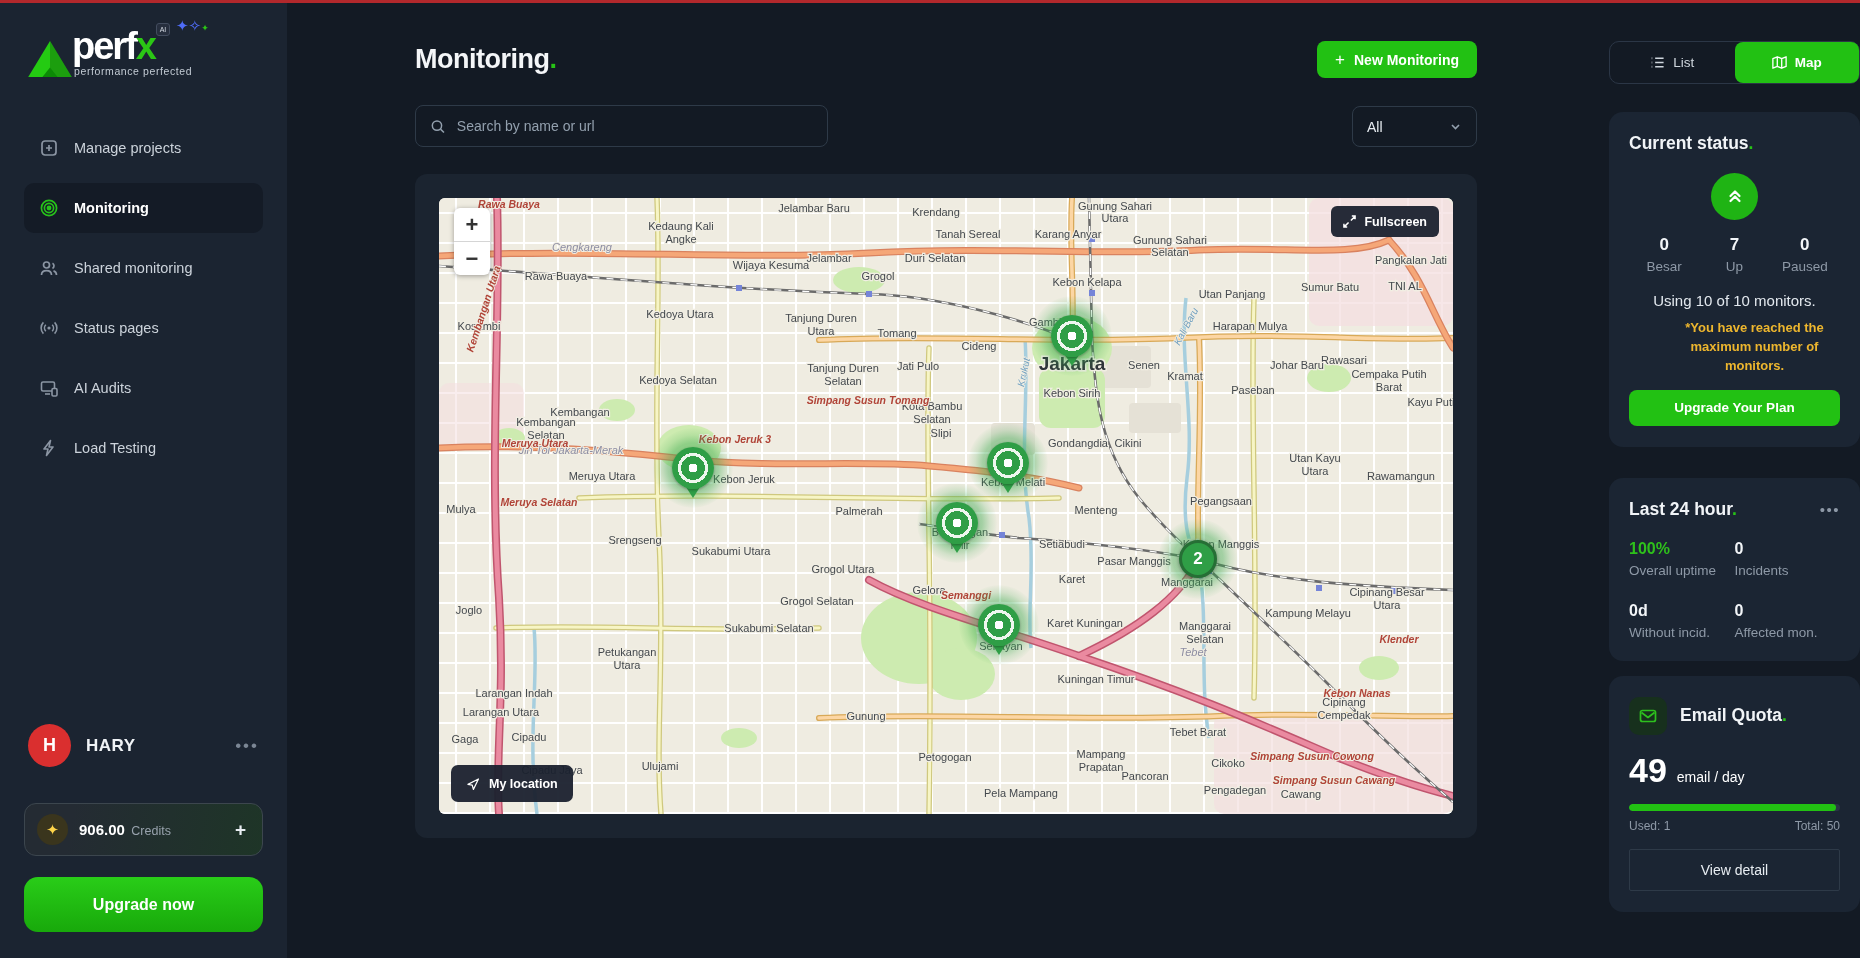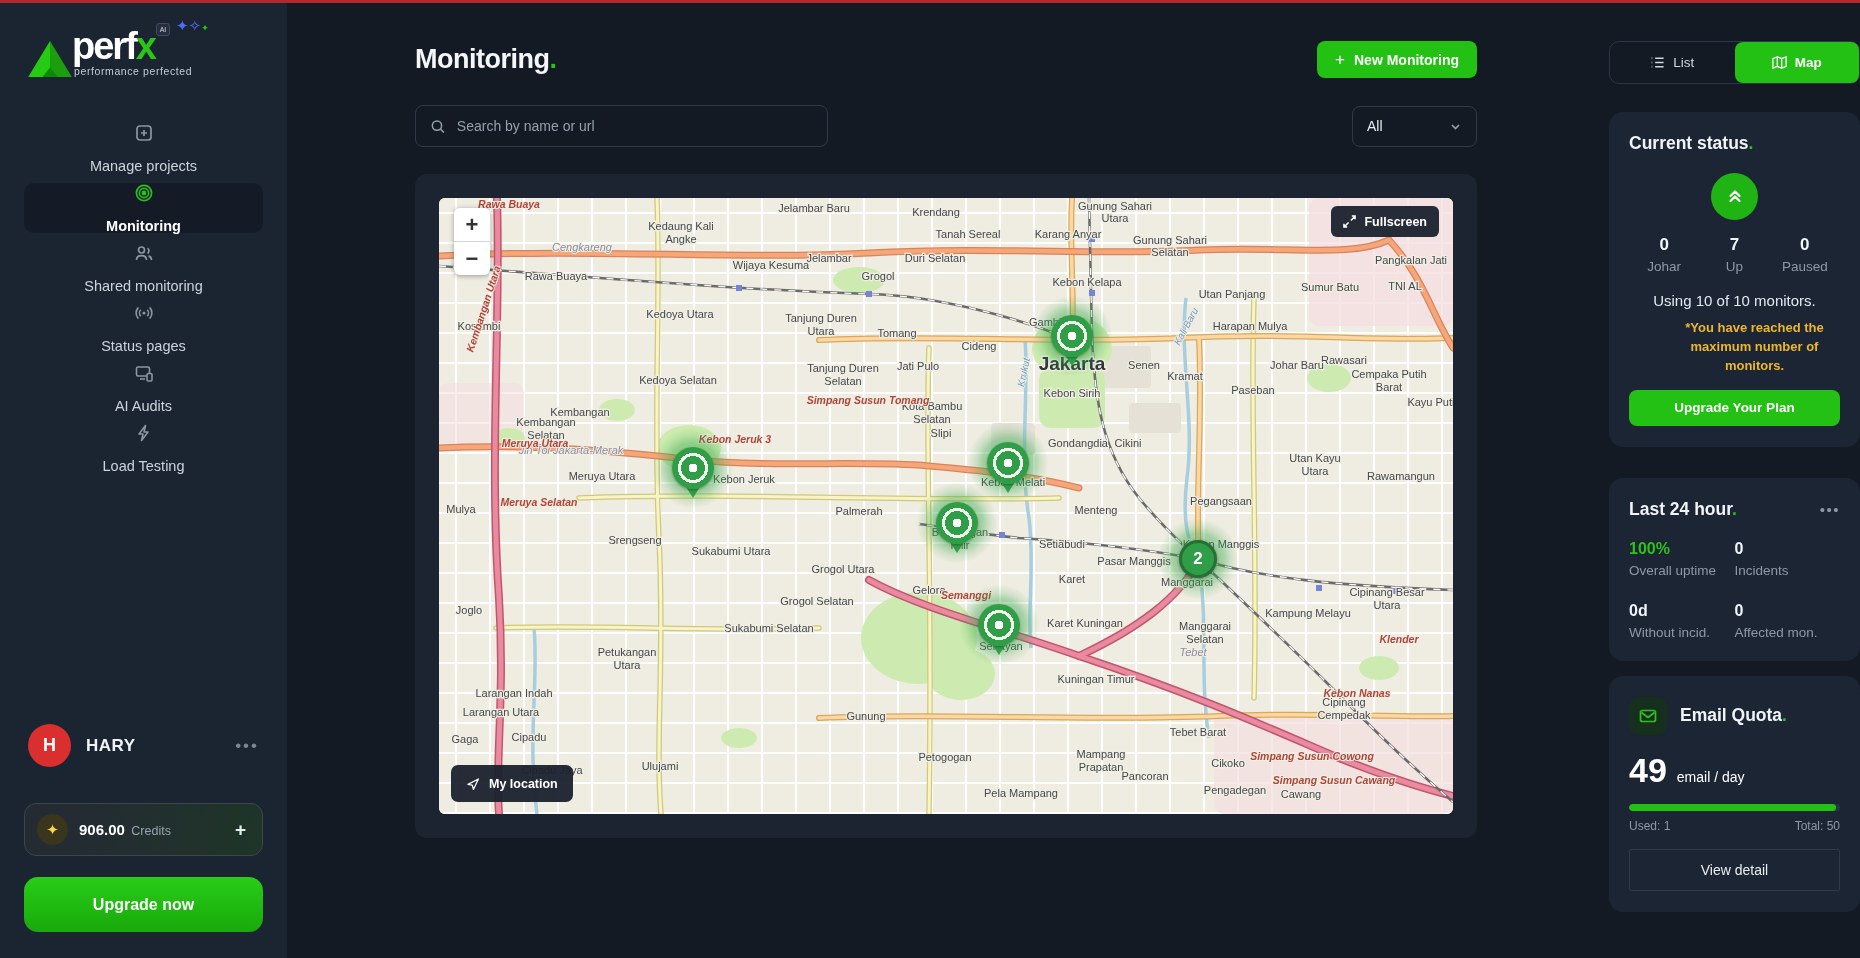--- a/index.html
+++ b/index.html
@@ -15,21 +15,21 @@
   .logo-text { font-size:38px; font-weight:bold; letter-spacing:-2px; color:#fff; line-height:.9; }
   .logo-x { color:#2bc615; }
   .logo-tag { font-size:10.5px; color:#c3cbd4; letter-spacing:.6px; margin-top:2px; margin-left:2px; }
   .logo-sparks { position:absolute; left:148px; top:-12px; font-size:15px; color:#4f6cf7; }
   .logo-sparks .s2 { font-size:9px; color:#2bc615; }
   .logo-ai { position:absolute; left:128px; top:-6px; width:14px; height:13px; background:#262e3d;
     border:1px solid #424c5e; border-radius:3px; font-size:7px; color:#d4dae2;
     display:flex; align-items:center; justify-content:center; }
   .nav { margin-top:46px; }
   .nav-item { display:flex; align-items:center; gap:15px; height:50px; padding:0 15px;
-    border-radius:10px; margin-bottom:10px; font-size:14.5px; color:#ccd3db; cursor:pointer;flex-direction:column; }
+    border-radius:10px; margin-bottom:10px; font-size:14.5px; color:#ccd3db; cursor:pointer; }
   .nav-item.active { background:#141b26; color:#fff; font-weight:bold; }
   .nav-item svg { flex-shrink:0; }
   .bottom-group { margin-top:auto; }
   .user-row { display:flex; align-items:center; gap:15px; margin:0 4px 36px 4px; }
   .avatar { width:43px; height:43px; border-radius:50%; background:#da2f2f; color:#fff;
     font-size:18px; font-weight:bold; display:flex; align-items:center; justify-content:center; }
   .user-name { font-size:17px; font-weight:bold; letter-spacing:.5px; color:#f0f3f6; }
   .user-menu { margin-left:auto; color:#7b8694; font-size:17px; letter-spacing:2px; cursor:pointer; }
   .credits-card { height:53px; border-radius:12px; border:1px solid #3c464e;
     background:linear-gradient(100deg,#242b33 20%,#1e3527 100%);
@@ -46,21 +46,21 @@
   
   .main { flex:1; min-width:0; padding:38px 0 0 128px; }
   .main-inner { width:1062px; }
   .header-row { display:flex; align-items:center; justify-content:space-between; }
   .page-title { font-size:27px; font-weight:bold; color:#f4f6f8; letter-spacing:-.5px; }
   .dot { color:#27c316; }
   .new-btn { height:37px; border:none; border-radius:8px; background:#22c113; color:#fff;
     font-size:14px; font-weight:bold; font-family:inherit; padding:0 18px;
     display:flex; align-items:center; gap:9px; cursor:pointer; }
   .new-btn .plus { font-size:17px; font-weight:normal; }
-  .toolbar-row { display:flex; align-items:center; justify-content:space-between; margin-top:27px; }
+  .toolbar-row { display:flex; align-items:flex-end; justify-content:space-between; margin-top:27px; }
   .search-box { width:413px; height:42px; border:1px solid #2e3a48; border-radius:8px;
     display:flex; align-items:center; gap:11px; padding:0 14px; }
   .search-box input { background:transparent; border:none; outline:none; color:#dfe5ec;
     font-size:14px; font-family:inherit; width:100%; }
   .search-box input::placeholder { color:#93a0ae; }
   .filter-select { width:125px; height:41px; border:1px solid #2e3a48; border-radius:8px;
     display:flex; align-items:center; justify-content:space-between; padding:0 14px;
     font-size:14px; color:#e7ecf1; cursor:pointer; }
   .map-card { margin-top:27px; width:1062px; height:664px; background:#1b2430;
     border-radius:12px; padding:24px; }
@@ -545,21 +545,21 @@
     <div class="card status-card">
       <div class="card-title"><span>Current status</span><span class="dot">.</span></div>
       <div class="status-circle">
         <svg width="22" height="22" viewBox="0 0 22 22" fill="none" stroke="#fff" stroke-width="2.2" stroke-linecap="round" stroke-linejoin="round">
           <path d="M6.5 12.5 11 8l4.5 4.5M6.5 17.5 11 13l4.5 4.5" transform="translate(0,-2.5)"></path>
         </svg>
       </div>
       <div class="stats3">
         <div>
           <div class="stat-v">0</div>
-          <div class="stat-l">Johar</div>
+          <div class="stat-l">Besar</div>
         </div>
         <div>
           <div class="stat-v">7</div>
           <div class="stat-l">Up</div>
         </div>
         <div>
           <div class="stat-v">0</div>
           <div class="stat-l">Paused</div>
         </div>
       </div>

